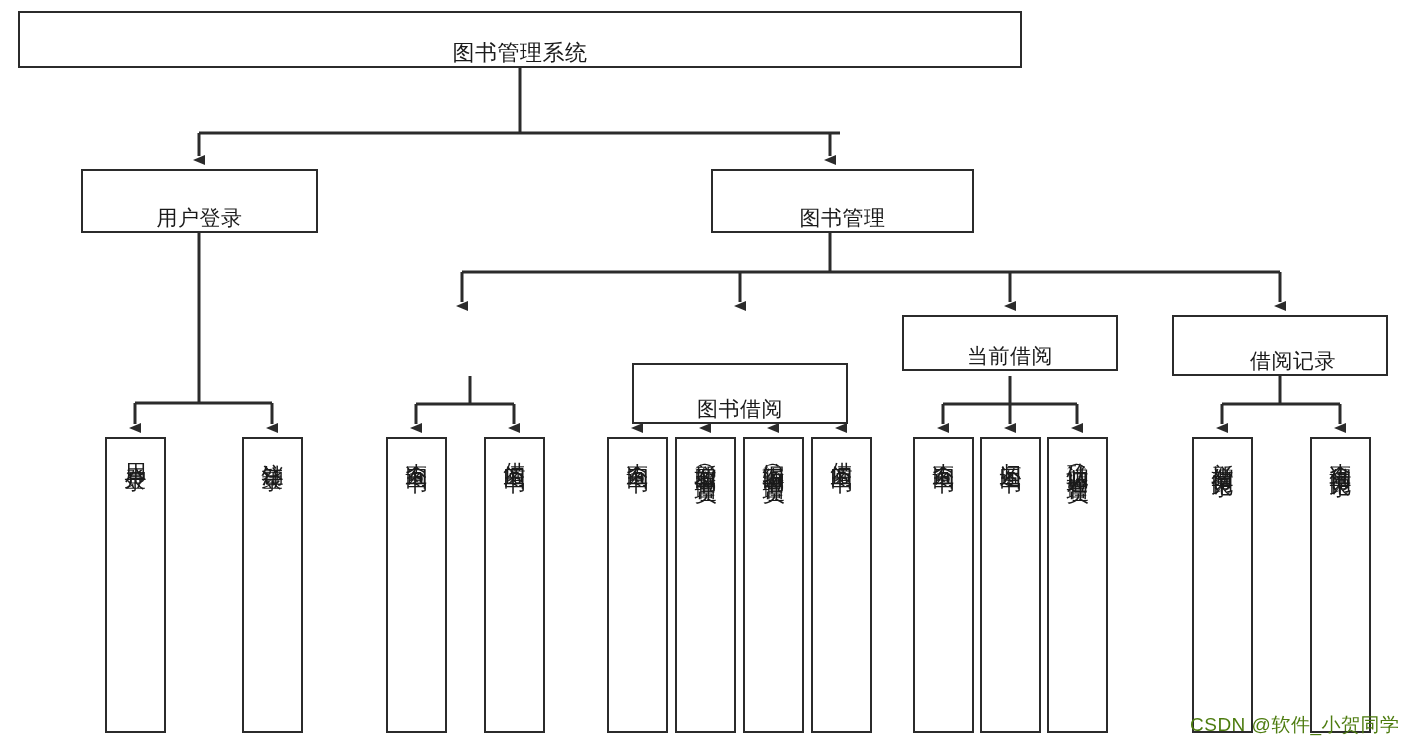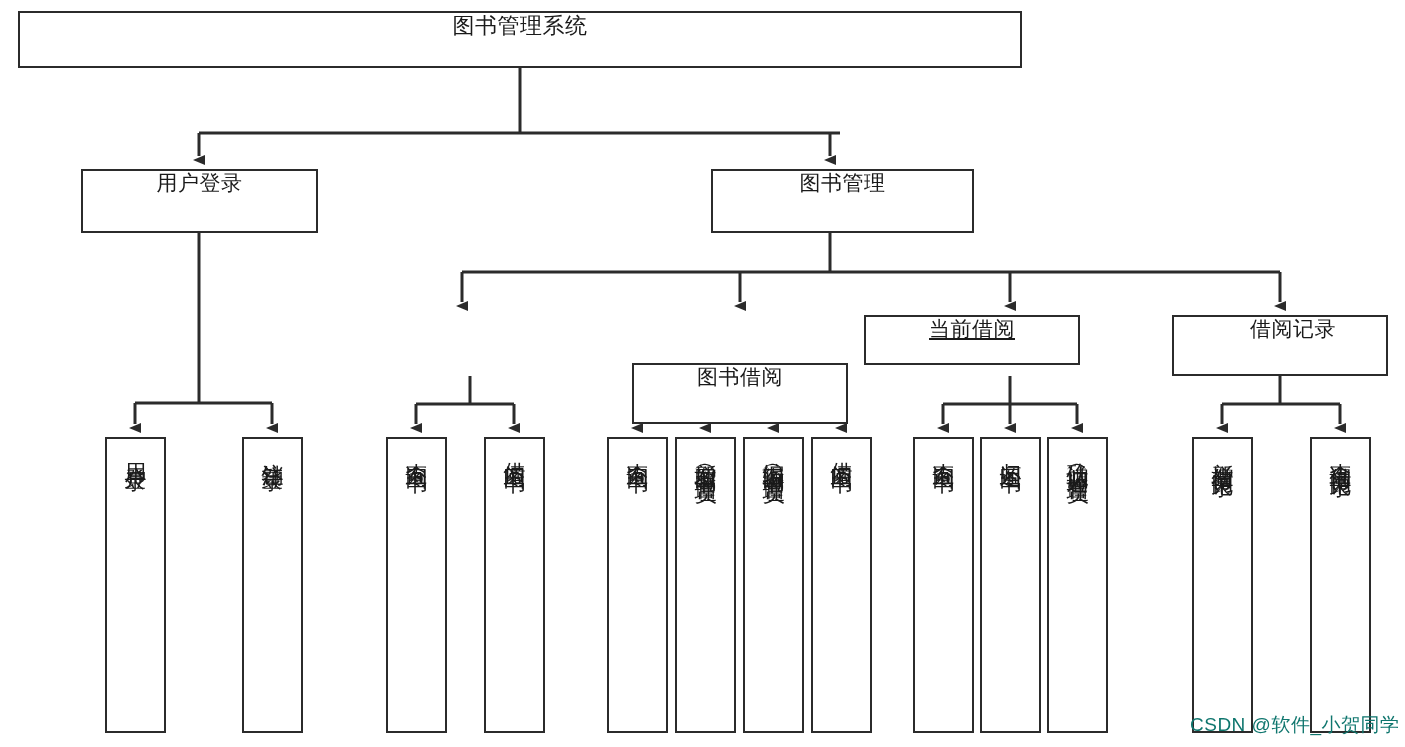--- a/index.html
+++ b/index.html
@@ -23,21 +23,21 @@
     top: 0;
     width: 1405px;
     height: 747px;
   }
   .node {
     position: absolute;
     box-sizing: border-box;
     background: #ffffff;
     border: 2px solid #2b2b2b;
     display: flex;
-    align-items: flex-start;
+    align-items: flex-end;
     justify-content: center;
     text-align: center;
     color: #1a1a1a;
   }
   .node .label {
     display: block;
     line-height: 1.18;
     letter-spacing: 0.5px;
   }
   .node.horiz .label {
@@ -51,21 +51,21 @@
   .node.vert .label {
     writing-mode: vertical-rl;
     text-orientation: upright;
     font-size: 22px;
     letter-spacing: 3px;
     line-height: 1;
   }
   .node.root .label { font-size: 22px; }
   .watermark {
     position: absolute;
-    color: #0f766e;
+    color: #4d7c0f;
     font-size: 19px;
     letter-spacing: 0.5px;
     white-space: nowrap;
     pointer-events: none;
   }
 </style>
 </head>
 <body>
 
 <div id="canvas">
@@ -130,21 +130,21 @@
 
   <div class="node horiz" style="left:711px; top:169px; width:263px; height:64px;">
     <span class="label">图书管理</span>
   </div>
 
 
   <div class="node horiz" style="left:632px; top:315px; width:216px; height:61px;margin-top:48px;">
     <span class="label">图书借阅</span>
   </div>
 
-  <div class="node horiz" style="left:864px; top:315px; width:216px; height:50px;text-decoration:underline;">
+  <div class="node horiz" style="left:902px; top:315px; width:216px; height:56px;">
     <span class="label">当前借阅</span>
   </div>
 
   <div class="node horiz" style="left:1172px; top:315px; width:216px; height:61px;padding-left:26px;">
     <span class="label">借阅记录</span>
   </div>
 
   <div class="node vert" style="left:105px; top:437px; width:61px; height:296px;">
     <span class="label">用户登录</span>
   </div>

